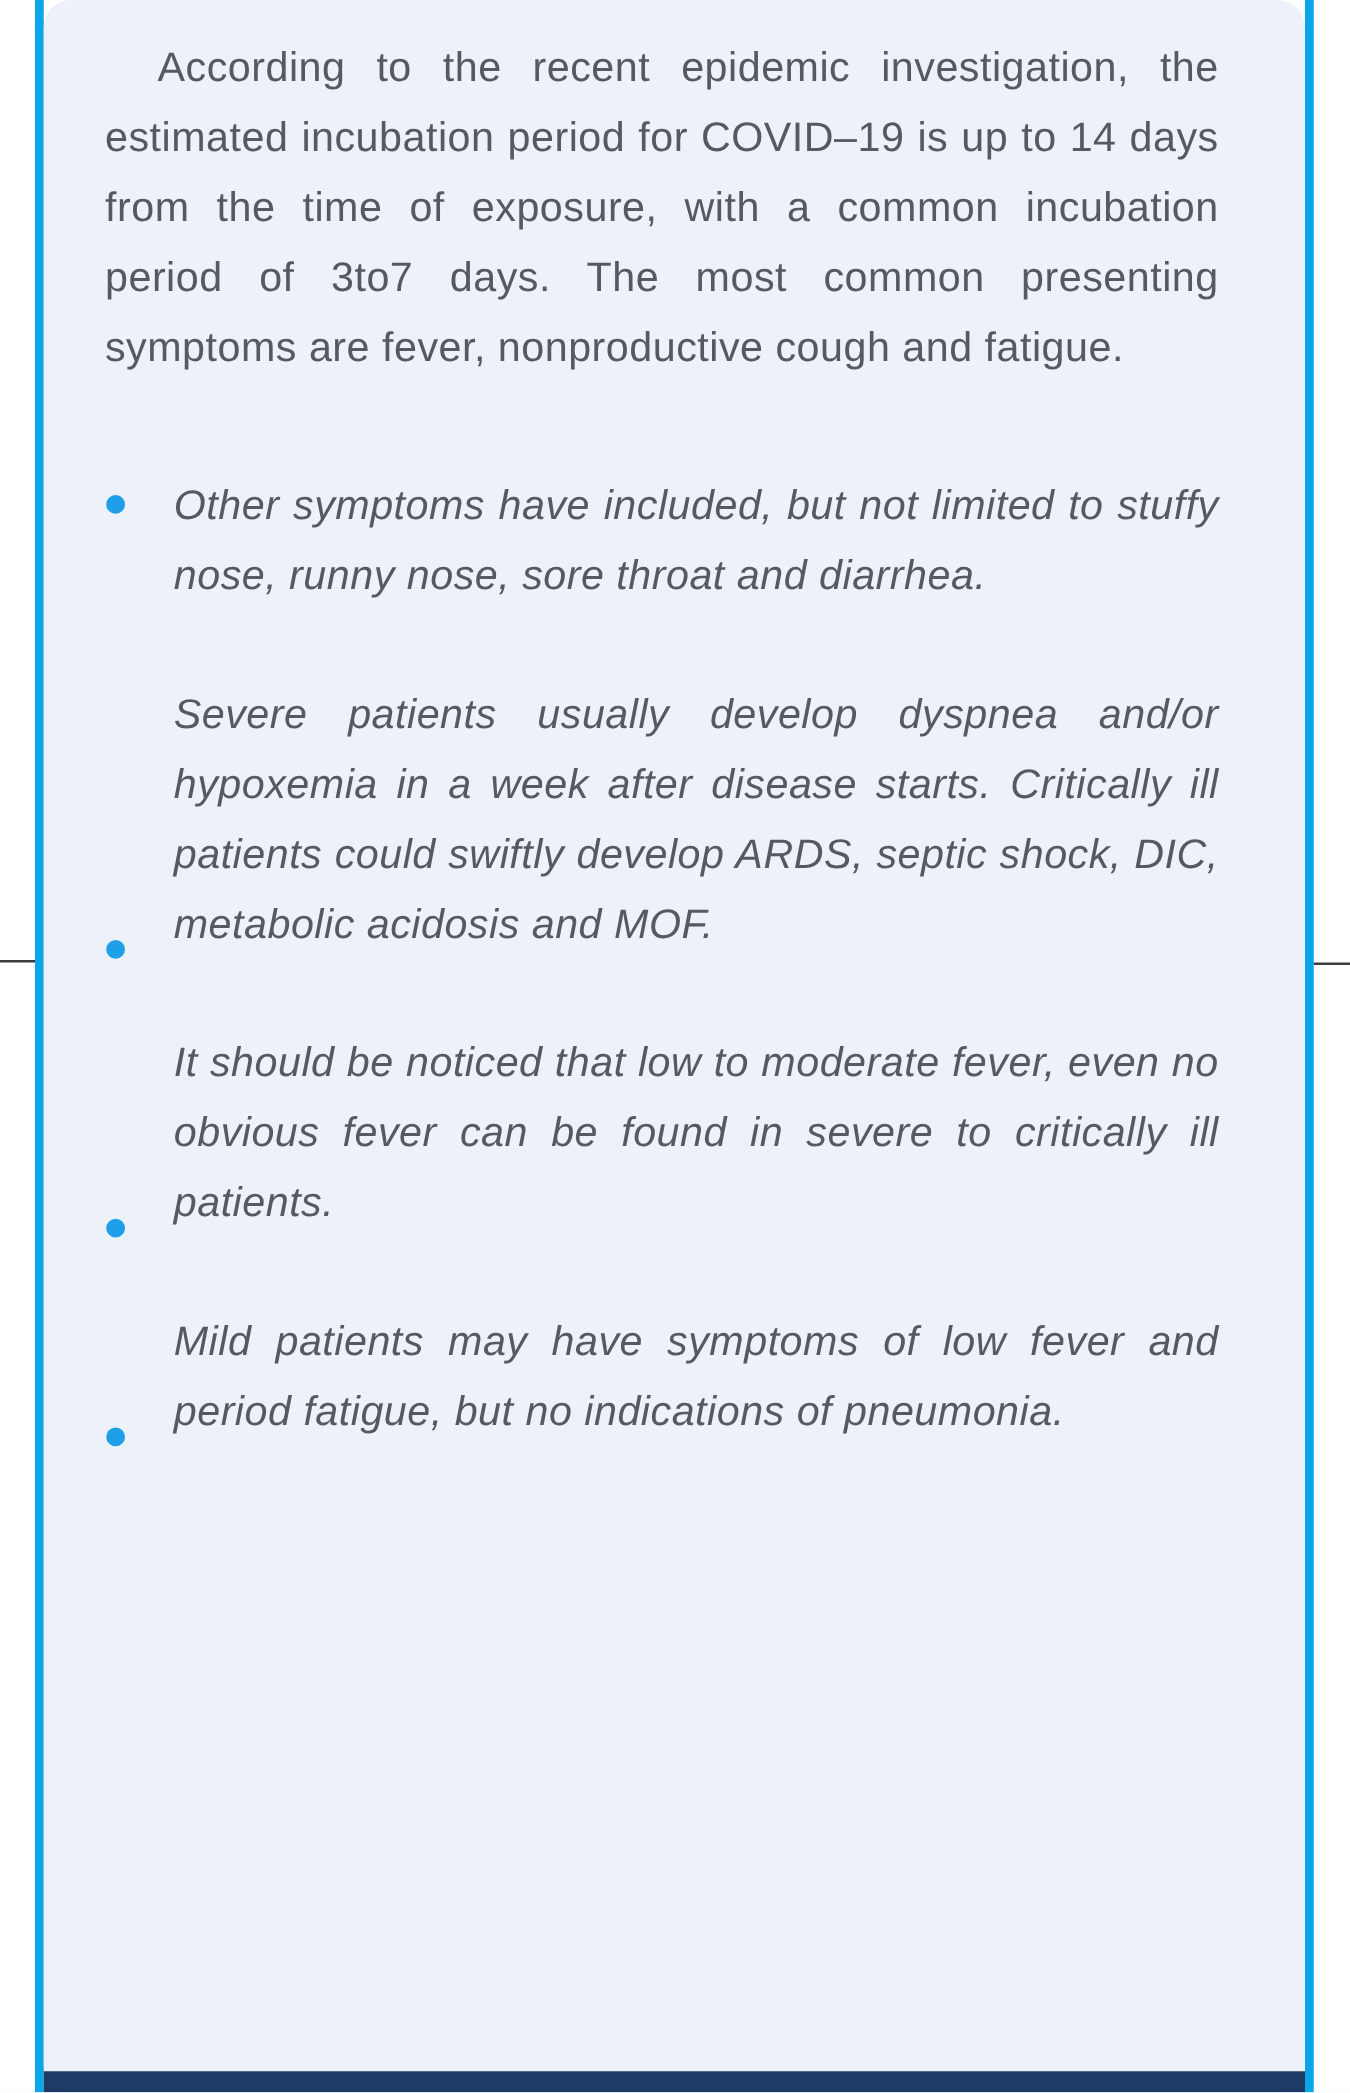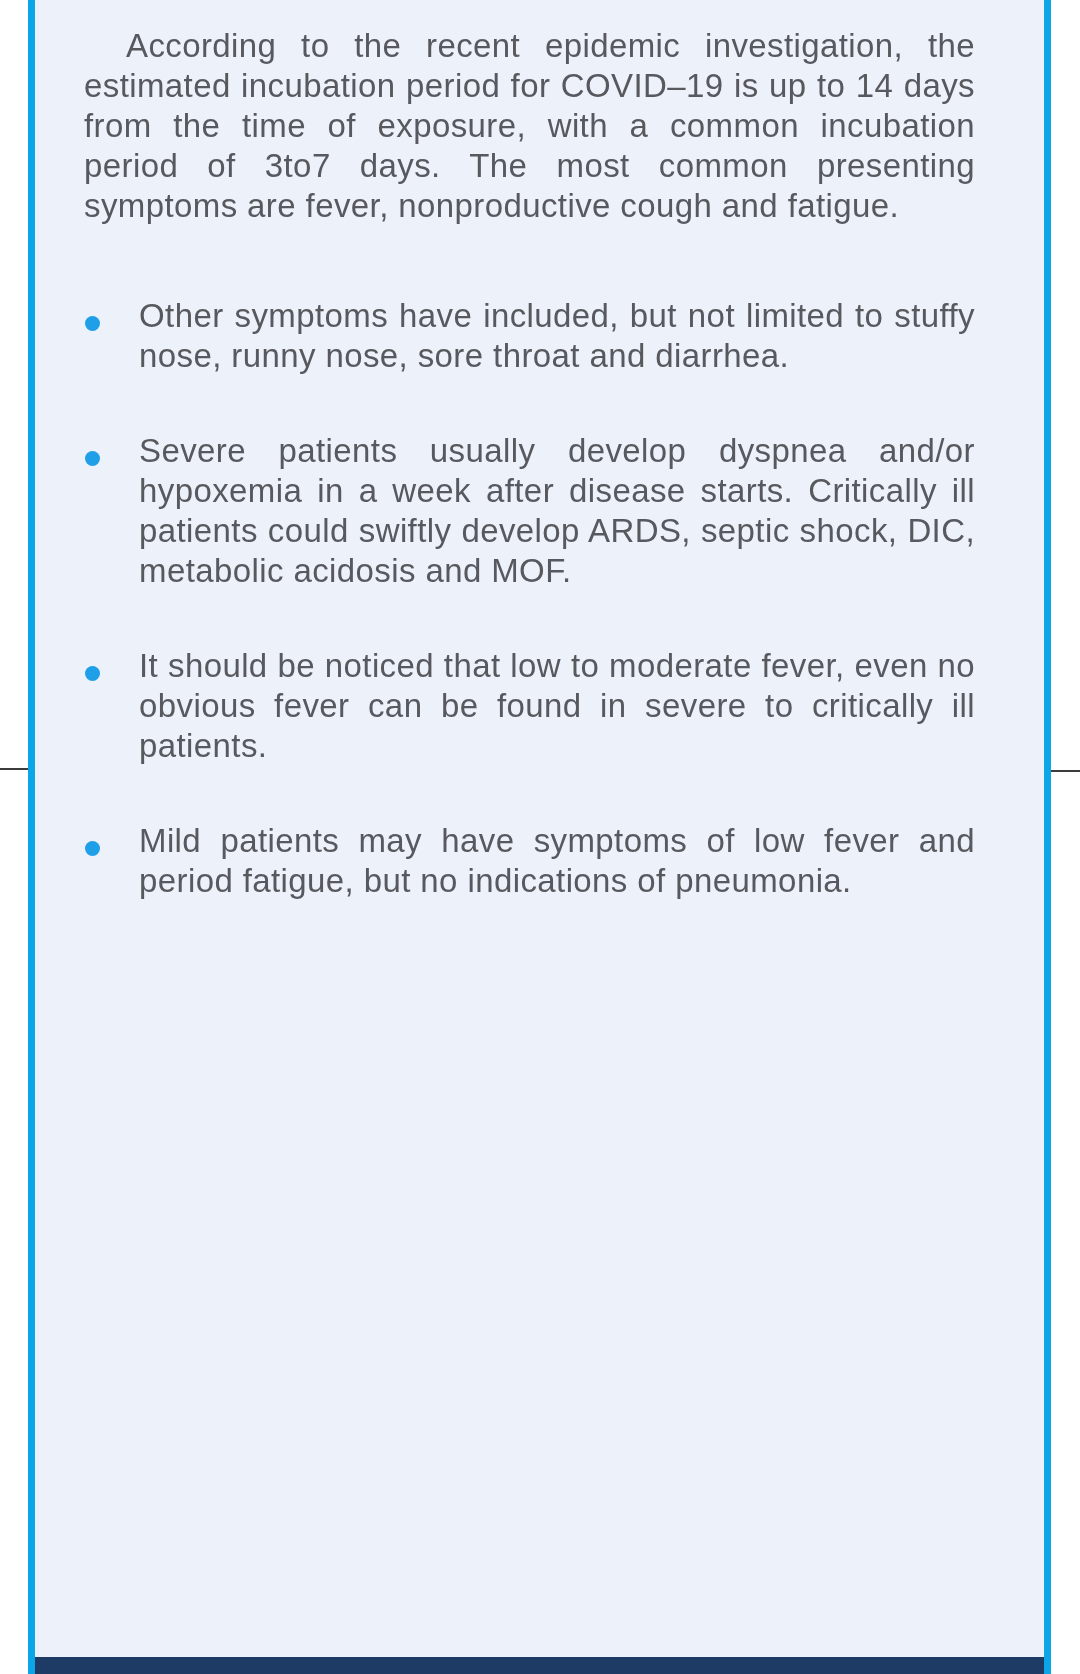--- a/index.html
+++ b/index.html
@@ -27,29 +27,30 @@
   .page-tick.right{left:1051px;width:29px;top:770px;}
   
   .bottom-bar{
     position:absolute;left:35px;width:1009px;top:1657px;height:17px;
     background:#1e3b66;
   }
   
   .body-text{
     color:#57595e;
     font-size:33px;
-    line-height:40px;
+    line-height:56px;
     letter-spacing:0.4px;
     text-align:justify;
     font-weight:300;
+    border-radius:22px;
   }
   p.lead{margin:0 0 70px 0;text-indent:42px;}
-  ul.symptoms{list-style:none;margin:0;padding:0;}
+  ul.symptoms{list-style:none;margin:0;padding:0;font-style:italic;}
   ul.symptoms li{display:flex;align-items:flex-start;}
-  ul.symptoms li + li{margin-top:55px;}
+  ul.symptoms li + li{margin-top:55px;align-items:flex-end;}
   .dot{
     flex:0 0 15px;height:15px;width:15px;
     margin:20px 39px 0 1px;
     border-radius:50%;
     background:#1f9fe8;
   }
   ul.symptoms li .li-text{flex:1;}
 </style>
 </head>
 <body>

